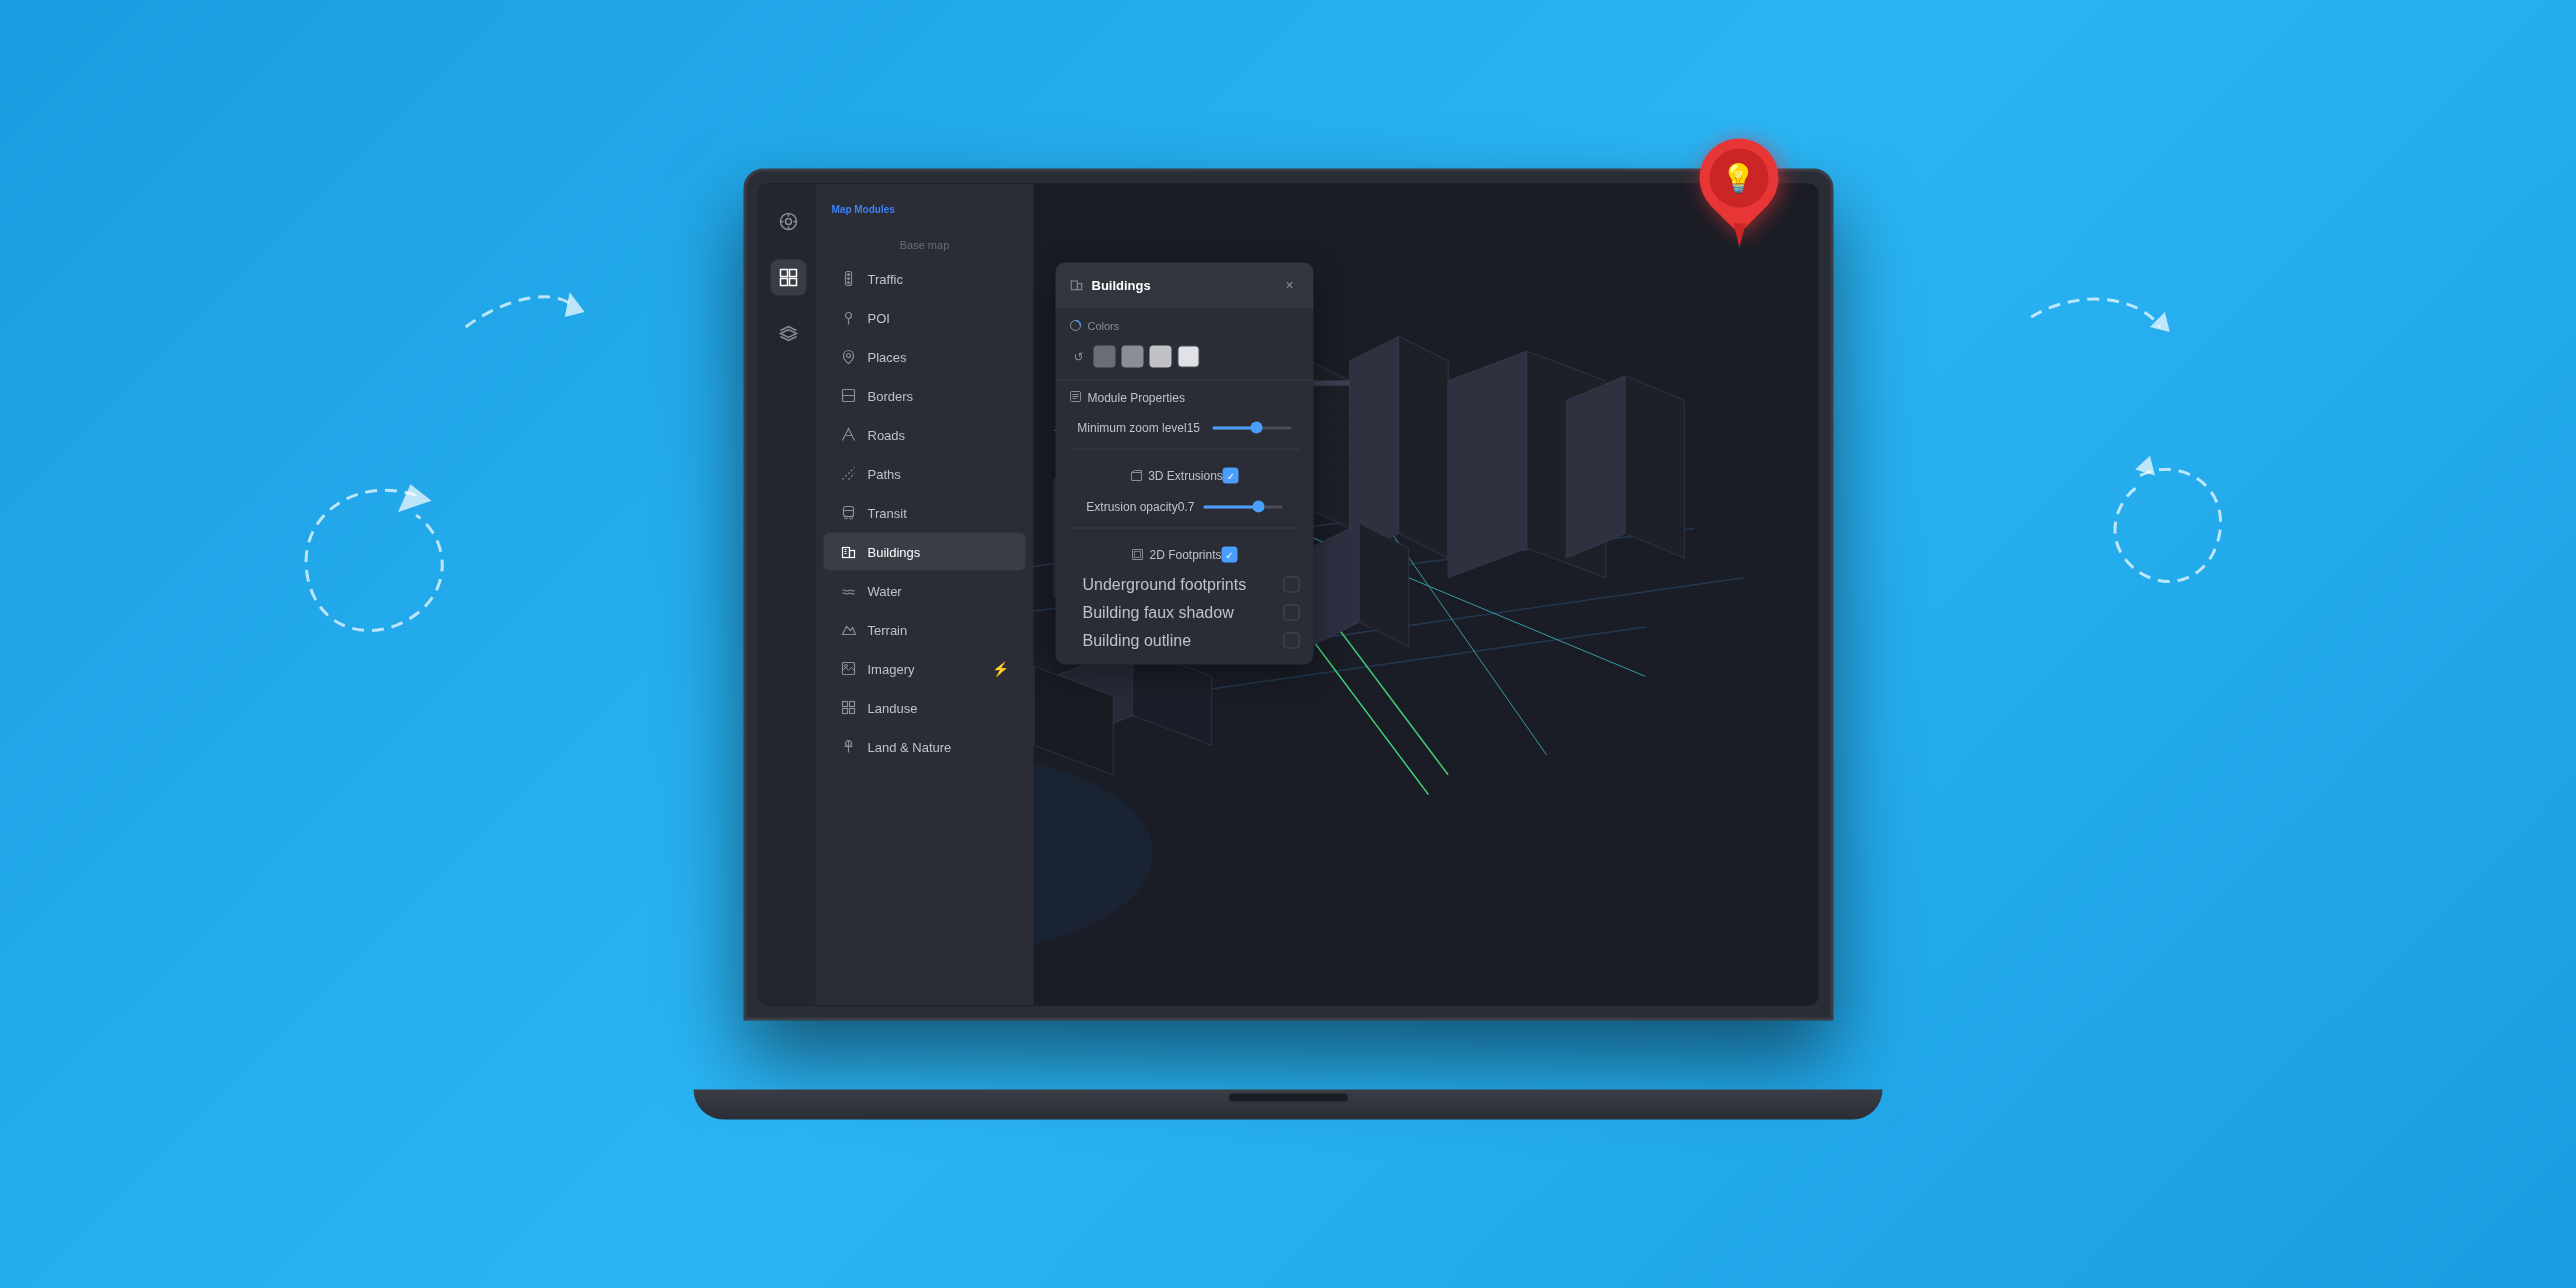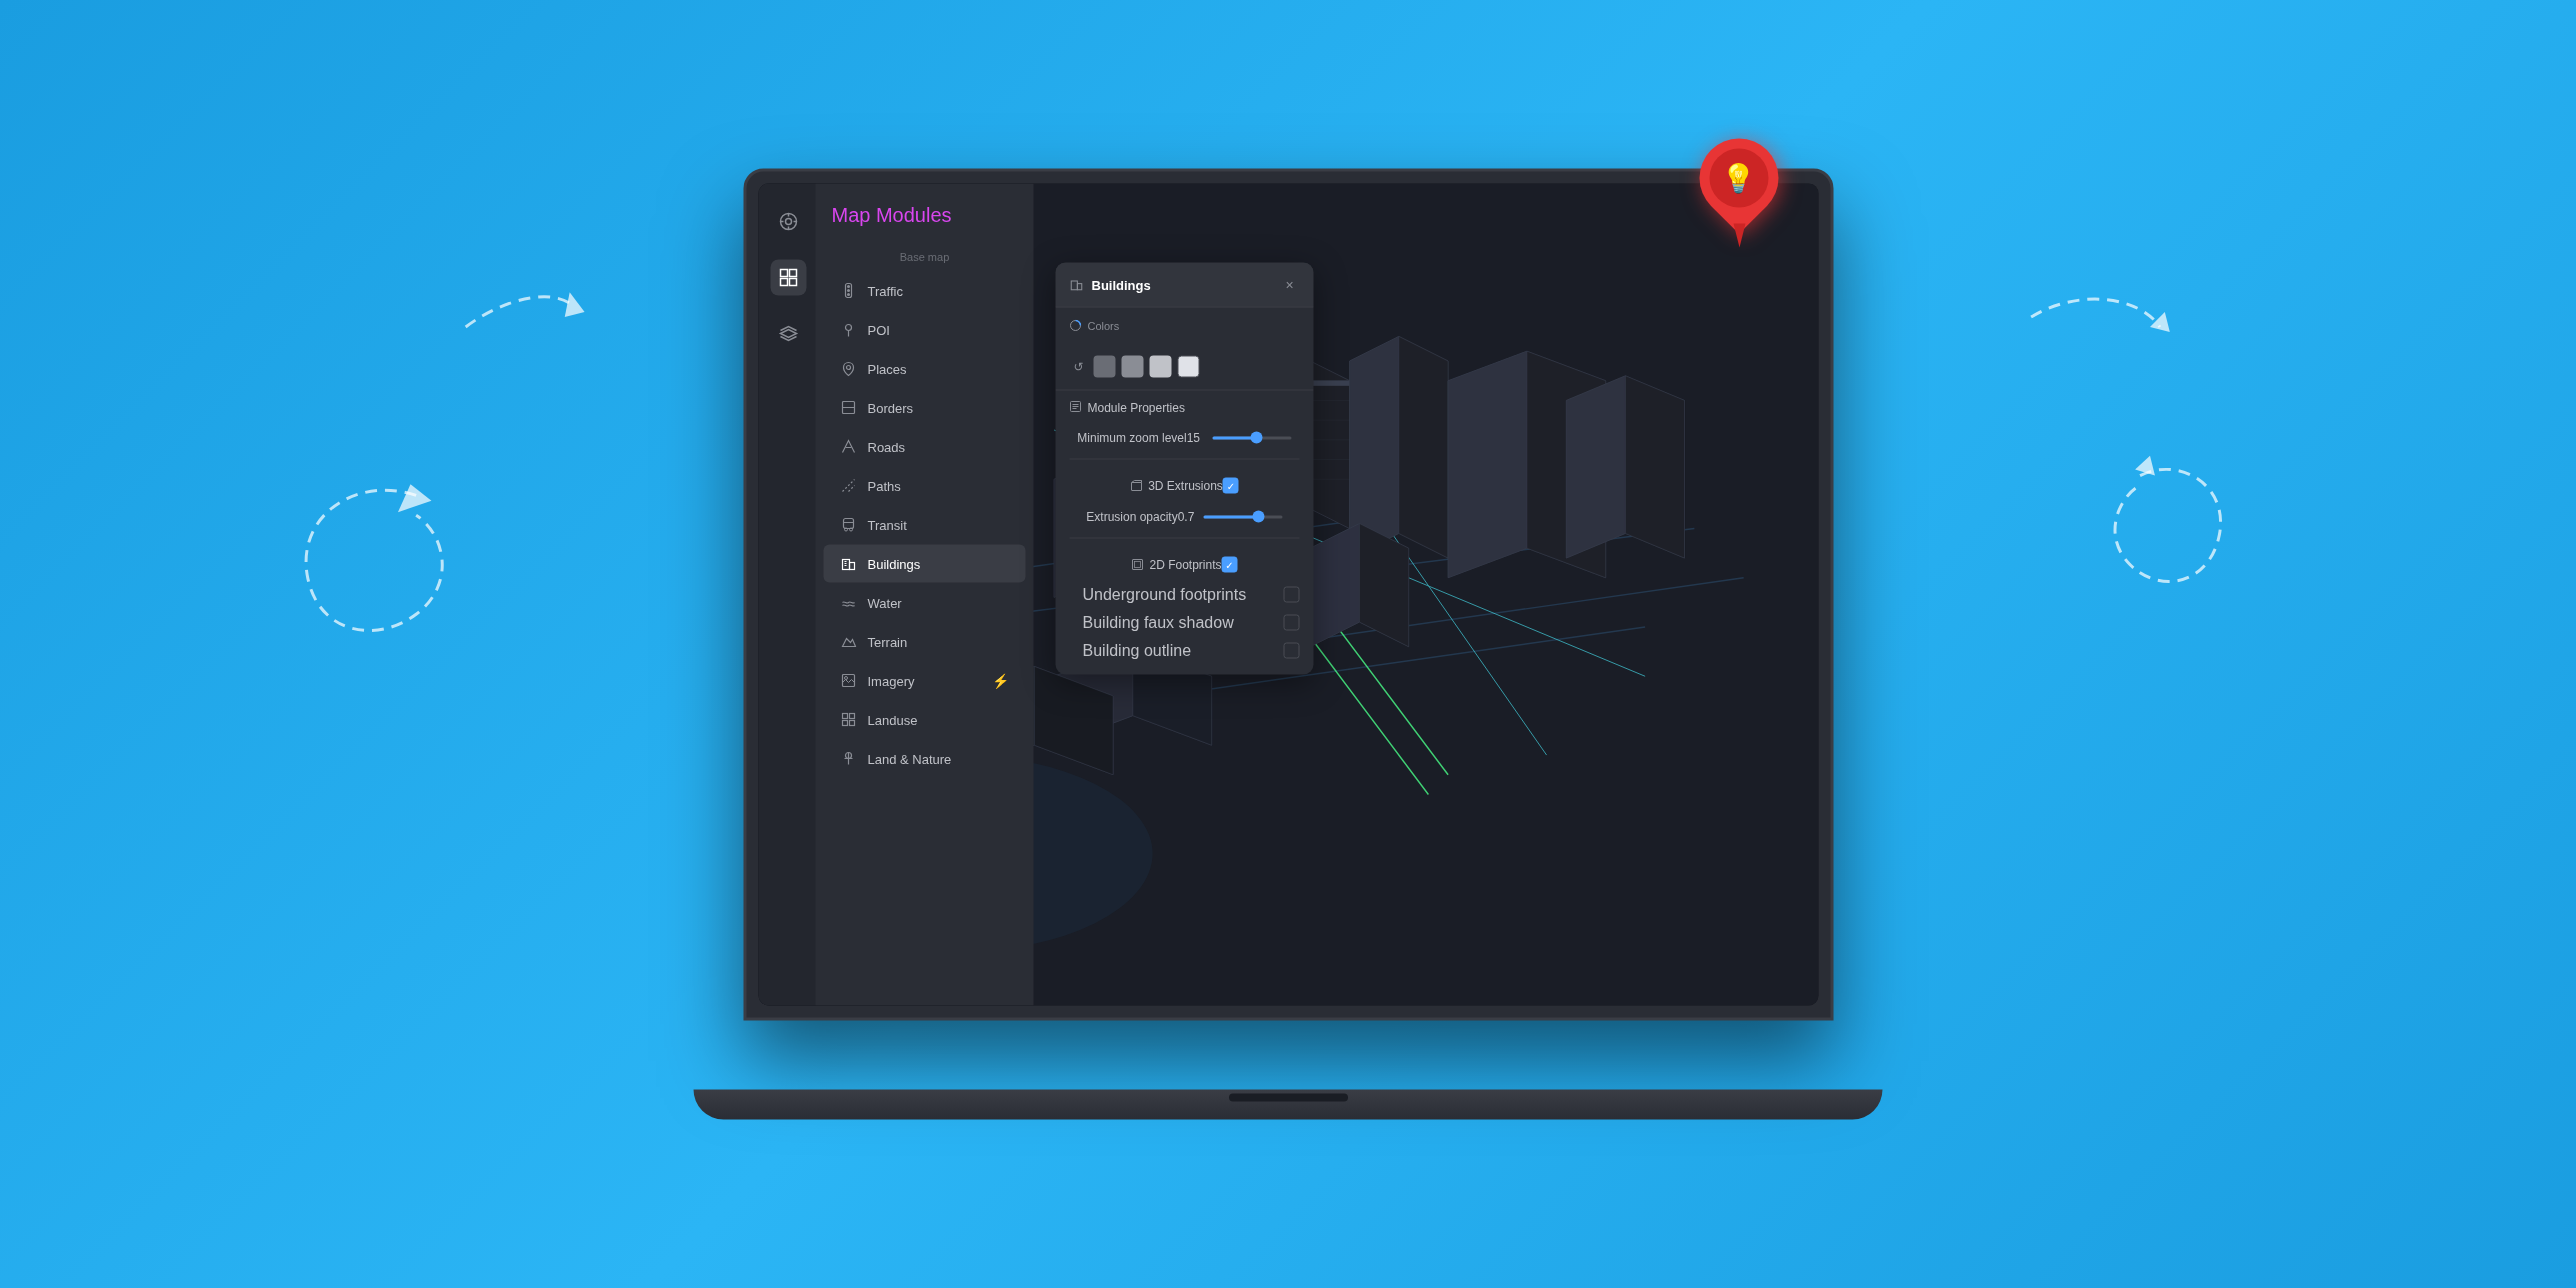--- a/index.html
+++ b/index.html
@@ -118,23 +118,23 @@
       top: 0;
       width: 218px;
       height: 100%;
       background: #2a2d35;
       z-index: 10;
       padding: 20px 0;
       overflow-y: auto;
     }
 
     .modules-title {
-      color: #d946ef;
-      font-size: 20px;
-      font-weight: 400;
+      color: #3b82f6;
+      font-size: 10px;
+      font-weight: 700;
       padding: 0 16px 16px;
     }
 
     .modules-section-label {
       color: #6a6d75;
       font-size: 11px;
       padding: 8px 16px 8px;
       text-transform: none;
       text-align: center;
     }
@@ -217,21 +217,21 @@
     }
 
     .panel-section {
       padding: 12px 14px;
       border-bottom: 1px solid #3a3d45;
     }
 
     .section-label {
       color: #8a8d95;
       font-size: 11px;
-      margin-bottom: 24px;
+      margin-bottom: 14px;
       display: flex;
       align-items: center;
       gap: 6px;
     }
 
     .color-swatches {
       display: flex;
       align-items: center;
       gap: 6px;
     }

